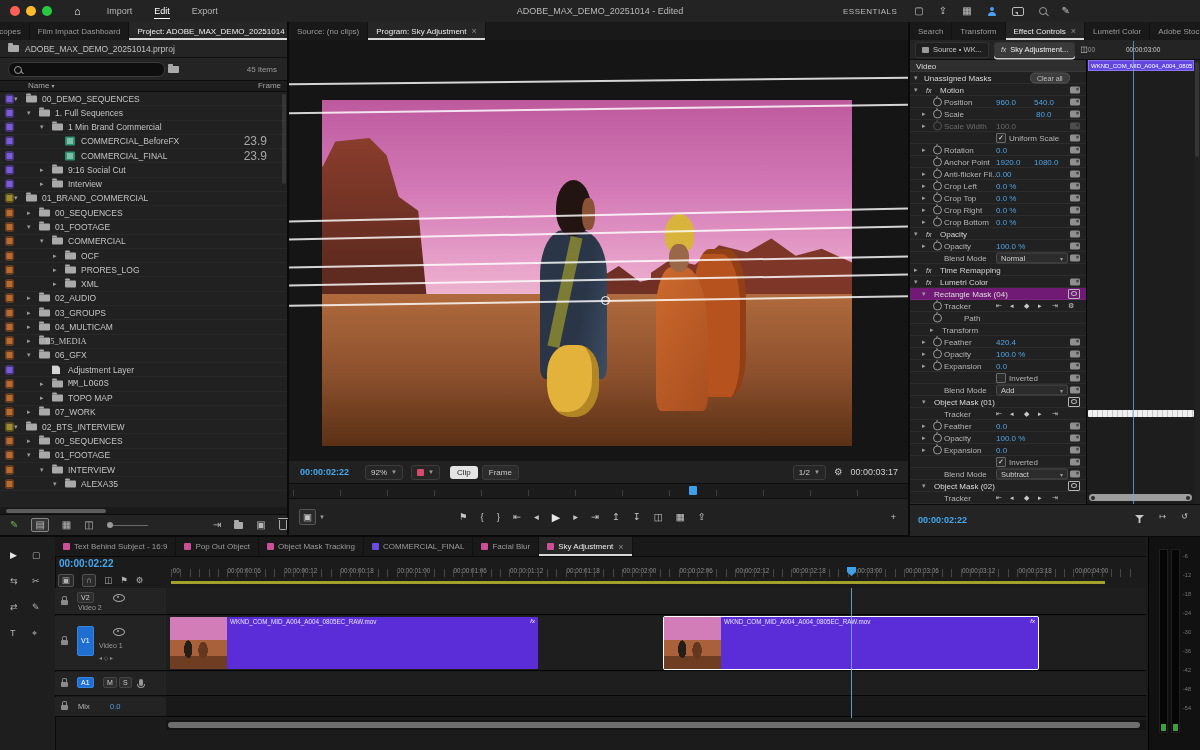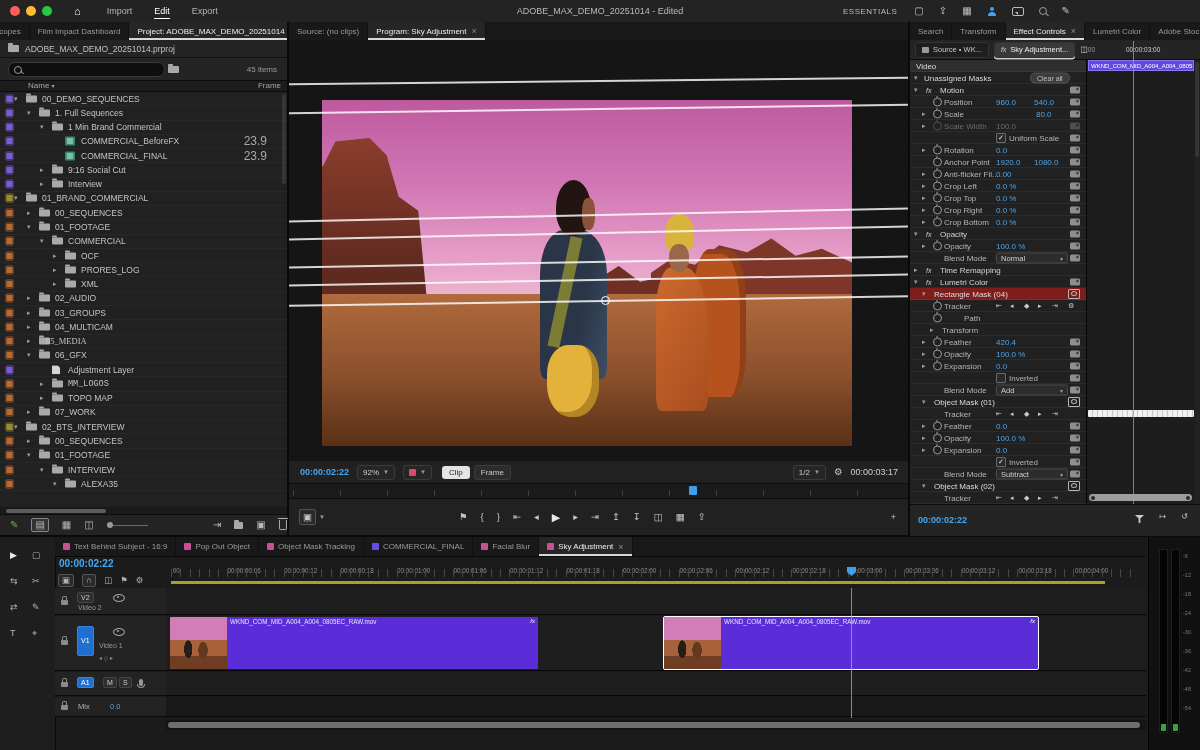--- a/index.html
+++ b/index.html
@@ -86,21 +86,21 @@
   .transport{position:absolute;left:0;top:477px;width:619px;height:36px;background:#212121;display:flex;align-items:center}
   .tico{font-size:9.5px;color:#c6c6c6;line-height:1}
   
   .fxheader{position:absolute;left:0;top:18px;width:100%;height:20px;background:#242424;border-bottom:1px solid #0d0d0d;display:flex;align-items:center;gap:5px;padding-left:5px;box-sizing:border-box}
   .fxbtn{display:flex;align-items:center;gap:4px;height:14px;padding:0 6px;border-radius:3px;font-size:7.5px;color:#c5c5c5;background:#1e1e1e;border:1px solid #333}
   .fxbtn.on{background:#3a3a3a;color:#eee;box-shadow:0 1.5px 0 #cfcfcf}
   .fxrows{position:absolute;left:0;top:38px;width:284px;height:444px;overflow:hidden}
   .erow{position:relative;height:12px;border-bottom:1px solid rgba(255,255,255,.05);font-size:8px;color:#b5b5b5;box-sizing:border-box}
   .erow > *{position:absolute;top:50%;transform:translateY(-50%)}
   .esec{background:#2e2e2e;color:#dcdcdc}
-  .ehl{background:#7f1d1d}
+  .ehl{background:#701a75}
   .fxbadge{font-style:italic;font-size:7px;color:#cfcfcf}
   .sw{width:7px;height:7px;border:1px solid #9a9a9a;border-radius:50%}
   .sw:before{content:'';position:absolute;top:-2px;left:2px;width:2px;height:1.5px;background:#9a9a9a}
   .cam{width:10px;height:7px;background:#8f8f8f;border-radius:1.5px}
   .cam:after{content:'';position:absolute;right:1.5px;top:1.5px;width:3px;height:3px;border-radius:50%;background:#4c4c4c}
   .maskic{width:10px;height:8px;border:1px solid #b5b5b5;border-radius:1px}
   .maskic:after{content:'';position:absolute;left:2px;top:1.5px;right:2px;bottom:1.5px;border:1px solid #b5b5b5;border-radius:50%}
   .eval{color:#4fa3e6}
   .edis{color:#6a6a6a}
   .cbx{width:8px;height:8px;background:#2a2a2a;border:1px solid #6a6a6a;border-radius:1px;color:#e8e8e8;font-size:7px;line-height:8px;text-align:center}
@@ -442,21 +442,21 @@
           <div class="mline" style="top: 174px; transform: rotate(-1.2deg);"></div>
           <div class="mline" style="top: 192px; transform: rotate(-1.2deg);"></div>
           <div class="mline" style="top: 221px; transform: rotate(-1deg);"></div>
           <div class="mline" style="top: 239px; transform: rotate(-1deg);"></div>
           <div class="mline" style="top: 260px; transform: rotate(-0.9deg);"></div>
         </div>
       <div class="mhandle" style="left:312px;top:256px"></div>
     </div>
     <div class="monctl">
       <span class="tcblue" style="margin-left:11px">00:00:02:22</span>
-      <span class="dd" style="margin-left:8px">
+      <span class="dd" style="margin-left:16px">
           <span>92%</span>
           <span class="chev">▼</span>
         </span>
       <span class="dd" style="margin-left:8px">
           <span style="width:7px;height:7px;background:#d84a6a;border-radius:1px;display:inline-block"></span>
           <span class="chev">▼</span>
         </span>
       <span class="btnw" style="margin-left:10px">Clip</span>
       <span class="btnd" style="margin-left:4px">Frame</span>
       <span style="flex:1"></span>

